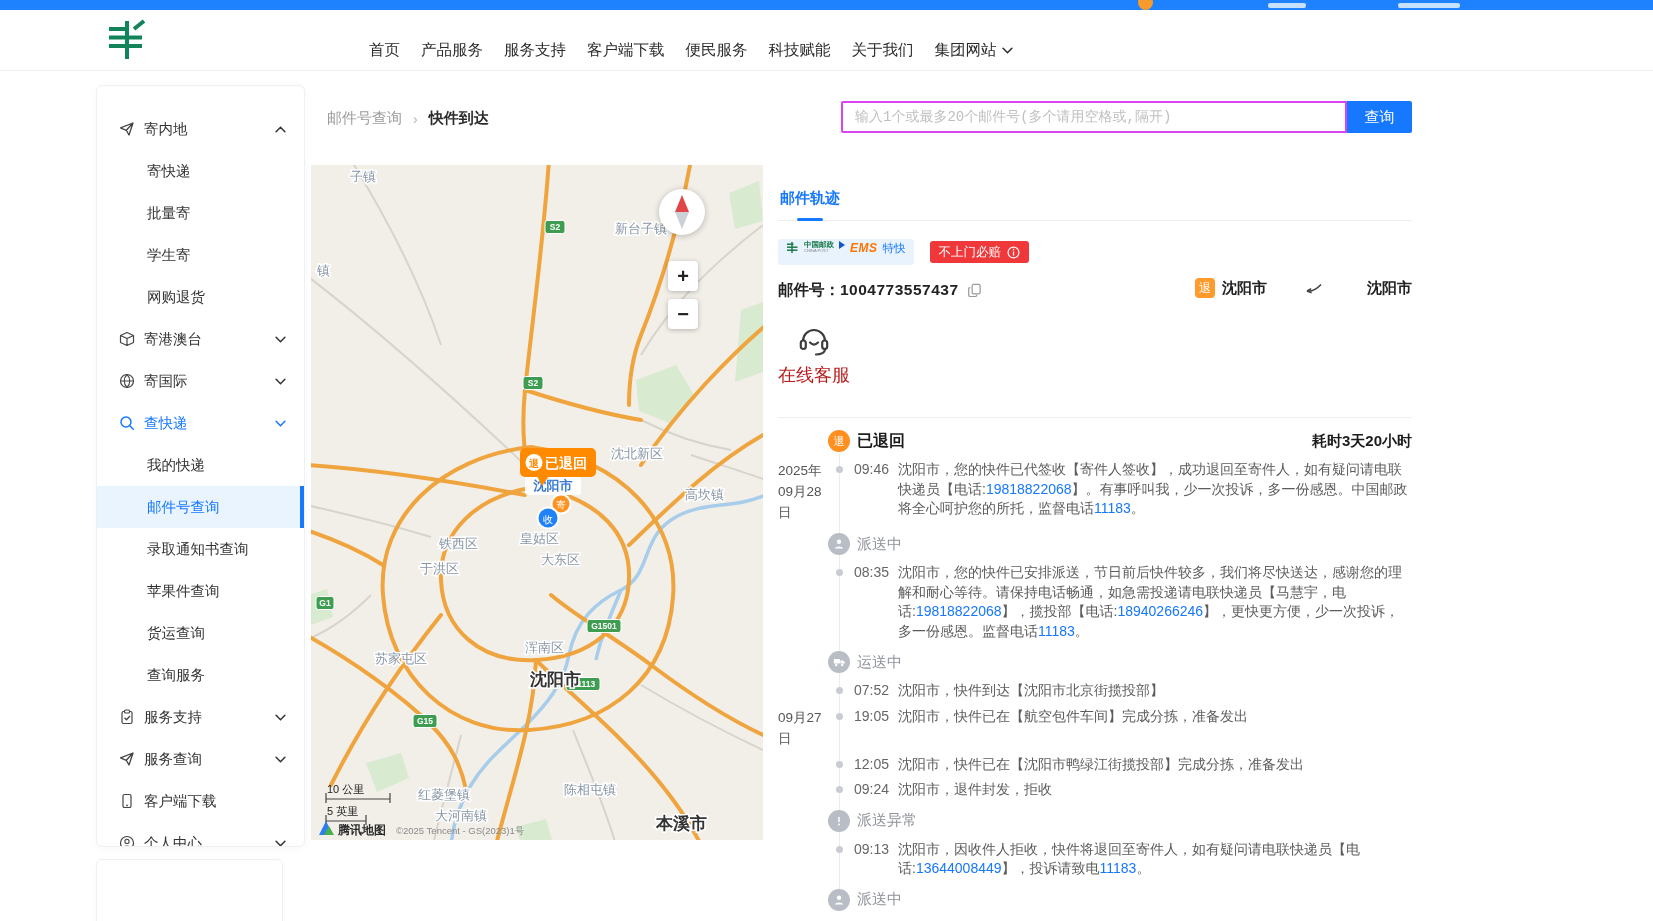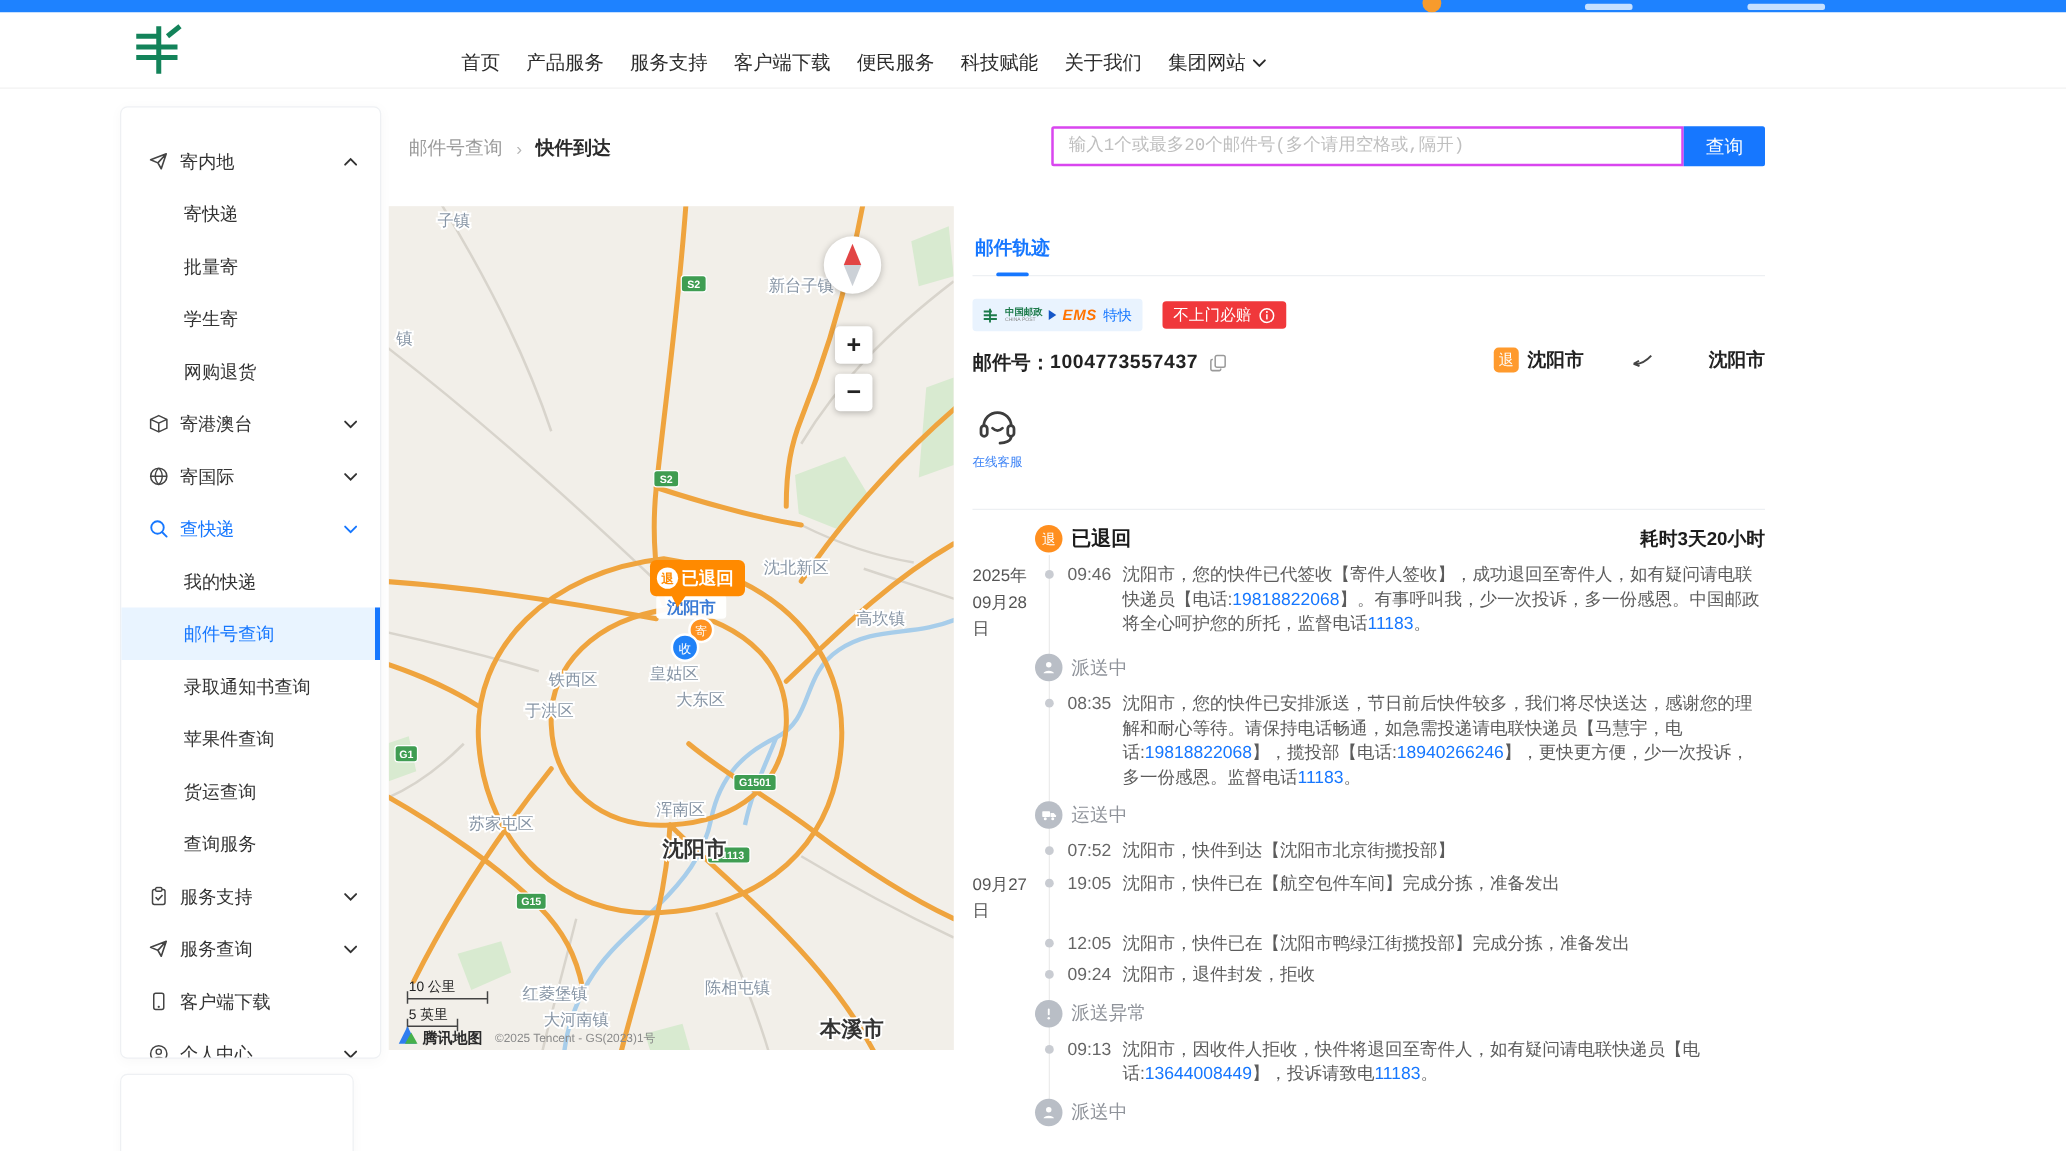--- a/index.html
+++ b/index.html
@@ -43,38 +43,38 @@
   .shield-t{fill:#fff;font-size:8.5px;font-weight:bold;text-anchor:middle;font-family:inherit;}
   .map-zoombtn{position:absolute;left:357px;width:30px;height:30px;background:#fff;border-radius:4px;box-shadow:0 1px 5px rgba(0,0,0,.25);display:flex;align-items:center;justify-content:center;font-size:20px;font-weight:bold;color:#222;cursor:pointer;user-select:none;}
   .zin{top:96px;} .zout{top:134px;}
   .compass{position:absolute;left:348px;top:24px;width:46px;height:46px;border-radius:50%;background:#fff;box-shadow:0 1px 6px rgba(0,0,0,.25);display:flex;align-items:center;justify-content:center;cursor:pointer;}
   
   .panel{position:absolute;left:778px;top:186px;width:634px;}
   .tabs{border-bottom:1px solid #edf0f3;display:flex;}
   .tab{position:relative;padding:3px 2px 12px;font-size:15px;font-weight:bold;color:#1677ff;cursor:pointer;text-align:right;}
   .tab::after{content:'';position:absolute;left:50%;transform:translateX(-50%);bottom:-1px;width:26px;height:3px;border-radius:2px;background:#1677ff;}
   .badges{margin-top:18px;display:flex;align-items:center;gap:16px;}
-  .ems-badge{display:flex;align-items:center;gap:5px;background:#e9f3fe;border-radius:3px;padding:2px 8px;height:22px;}
+  .ems-badge{display:flex;align-items:flex-start;gap:5px;background:#e9f3fe;border-radius:3px;padding:2px 8px;height:22px;}
   .ems-brandcol{display:flex;flex-direction:column;line-height:1;}
   .ems-brand{font-size:7.5px;font-weight:bold;color:#1c7a4a;}
   .ems-brand-en{font-size:4.5px;color:#8a8a8a;transform:scale(.9);transform-origin:left;}
   .ems-tri{width:0;height:0;border-top:4px solid transparent;border-bottom:4px solid transparent;border-left:6px solid #1456c8;}
   .ems-word{font-size:12px;font-weight:900;font-style:italic;color:#ff7300;letter-spacing:.5px;}
   .ems-type{font-size:11.5px;color:#1677ff;}
   .red-badge{display:flex;align-items:center;gap:6px;background:#f0383b;border-radius:3px;padding:0 9px;height:22px;color:#fff;font-size:12.5px;cursor:pointer;}
   .mail-row{margin-top:13px;position:relative;height:24px;display:flex;align-items:center;}
   .mail-label,.mail-number{font-size:15.5px;font-weight:bold;color:#222;}
   .mail-number{letter-spacing:.5px;}
   .copy-ic{margin-left:8px;display:flex;cursor:pointer;}
   .route{position:absolute;right:0;top:0;display:flex;align-items:center;}
   .route-badge{width:20px;height:20px;border-radius:4px;background:#ff9a2d;color:#fff;font-size:12px;display:flex;align-items:center;justify-content:center;margin-right:7px;}
   .route-city{font-size:15px;font-weight:bold;color:#222;}
   .route-arrow{margin:0 44px 0 36px;display:flex;}
   .cs{margin-top:20px;display:inline-flex;flex-direction:column;align-items:center;cursor:pointer;}
-  .cs-label{margin-top:5px;font-size:10px;color:#3b82f6;}
+  .cs-label{margin-top:5px;font-size:18px;color:#b91c1c;}
   .divider2{margin-top:30px;height:1px;background:#edf0f3;}
   
   .timeline{margin-top:12px;position:relative;}
   .timeline::before{content:'';position:absolute;left:60.5px;top:24px;bottom:4px;width:1px;background:#ececec;}
   .tl-status{display:flex;align-items:center;margin:10px 0 8px;position:relative;}
   .tl-event{display:flex;margin-bottom:6px;position:relative;}
   .tl-datecol{width:46px;flex:none;font-size:13.5px;color:#555;line-height:21px;}
   .tl-nodecol{width:30px;flex:none;display:flex;justify-content:center;}
   .tl-node{width:22px;height:22px;border-radius:50%;display:flex;align-items:center;justify-content:center;position:relative;z-index:1;}
   .node-orange{background:#ff8f1f;color:#fff;font-size:11px;}

